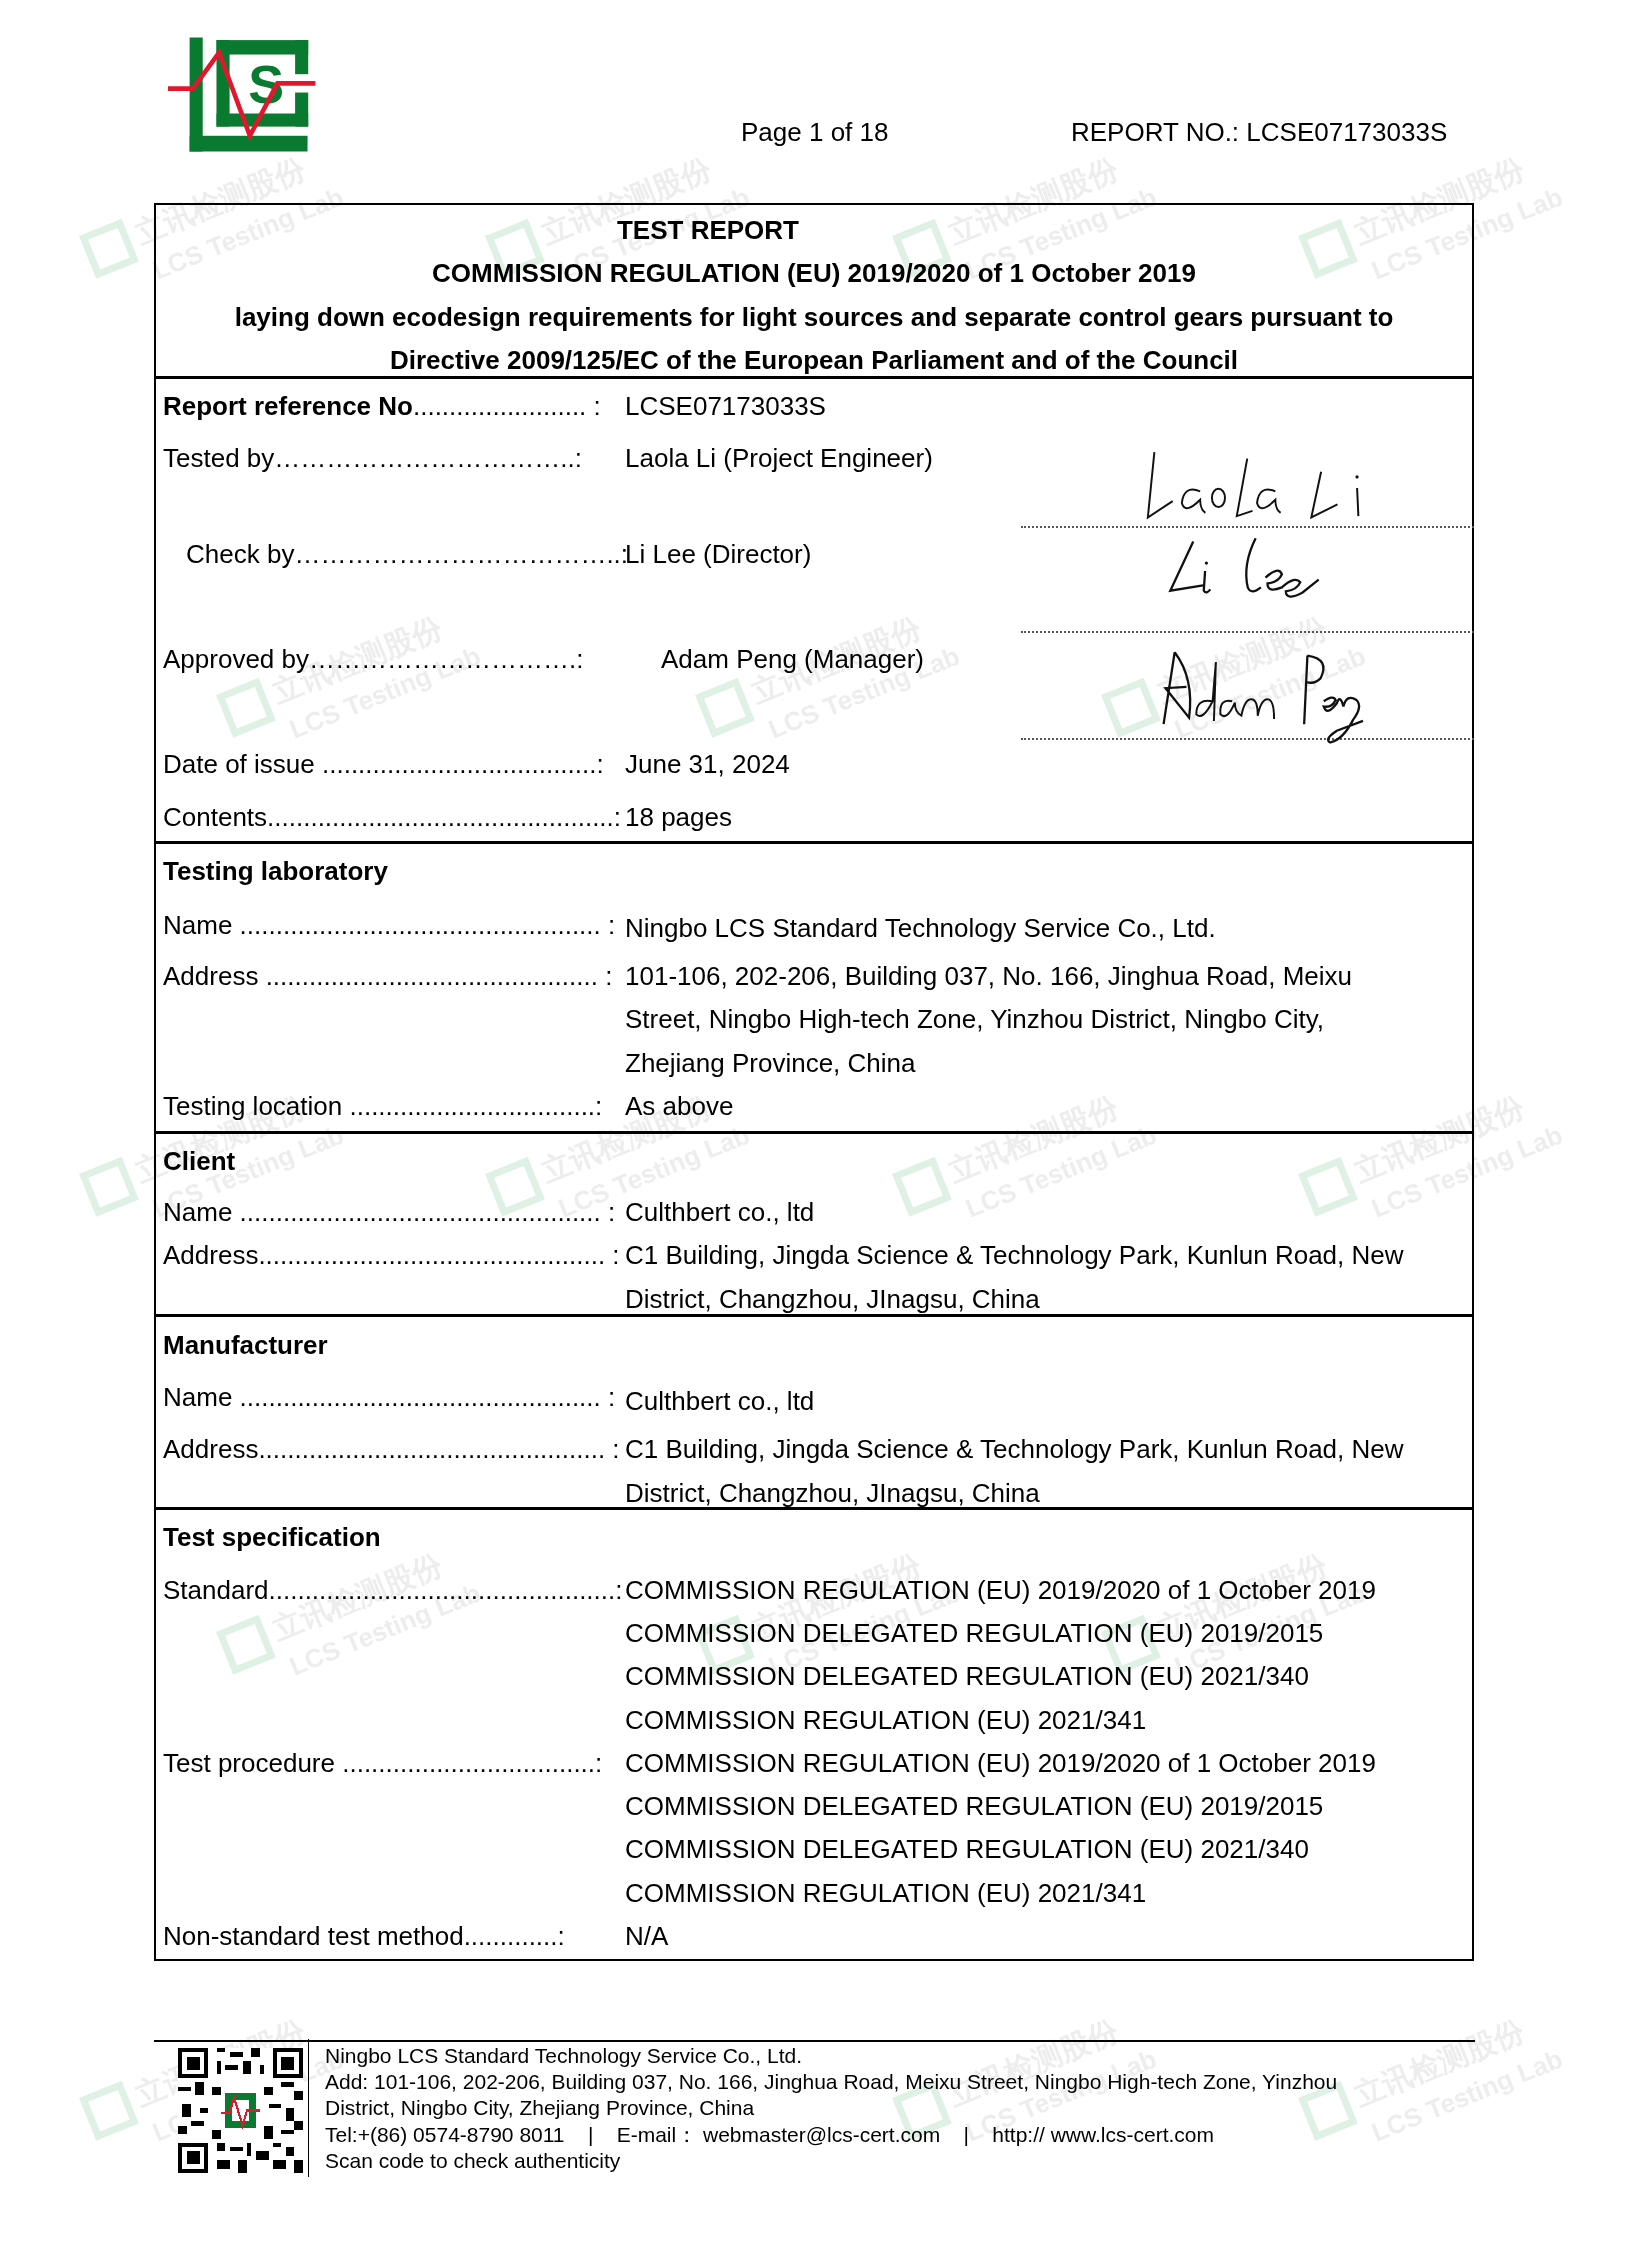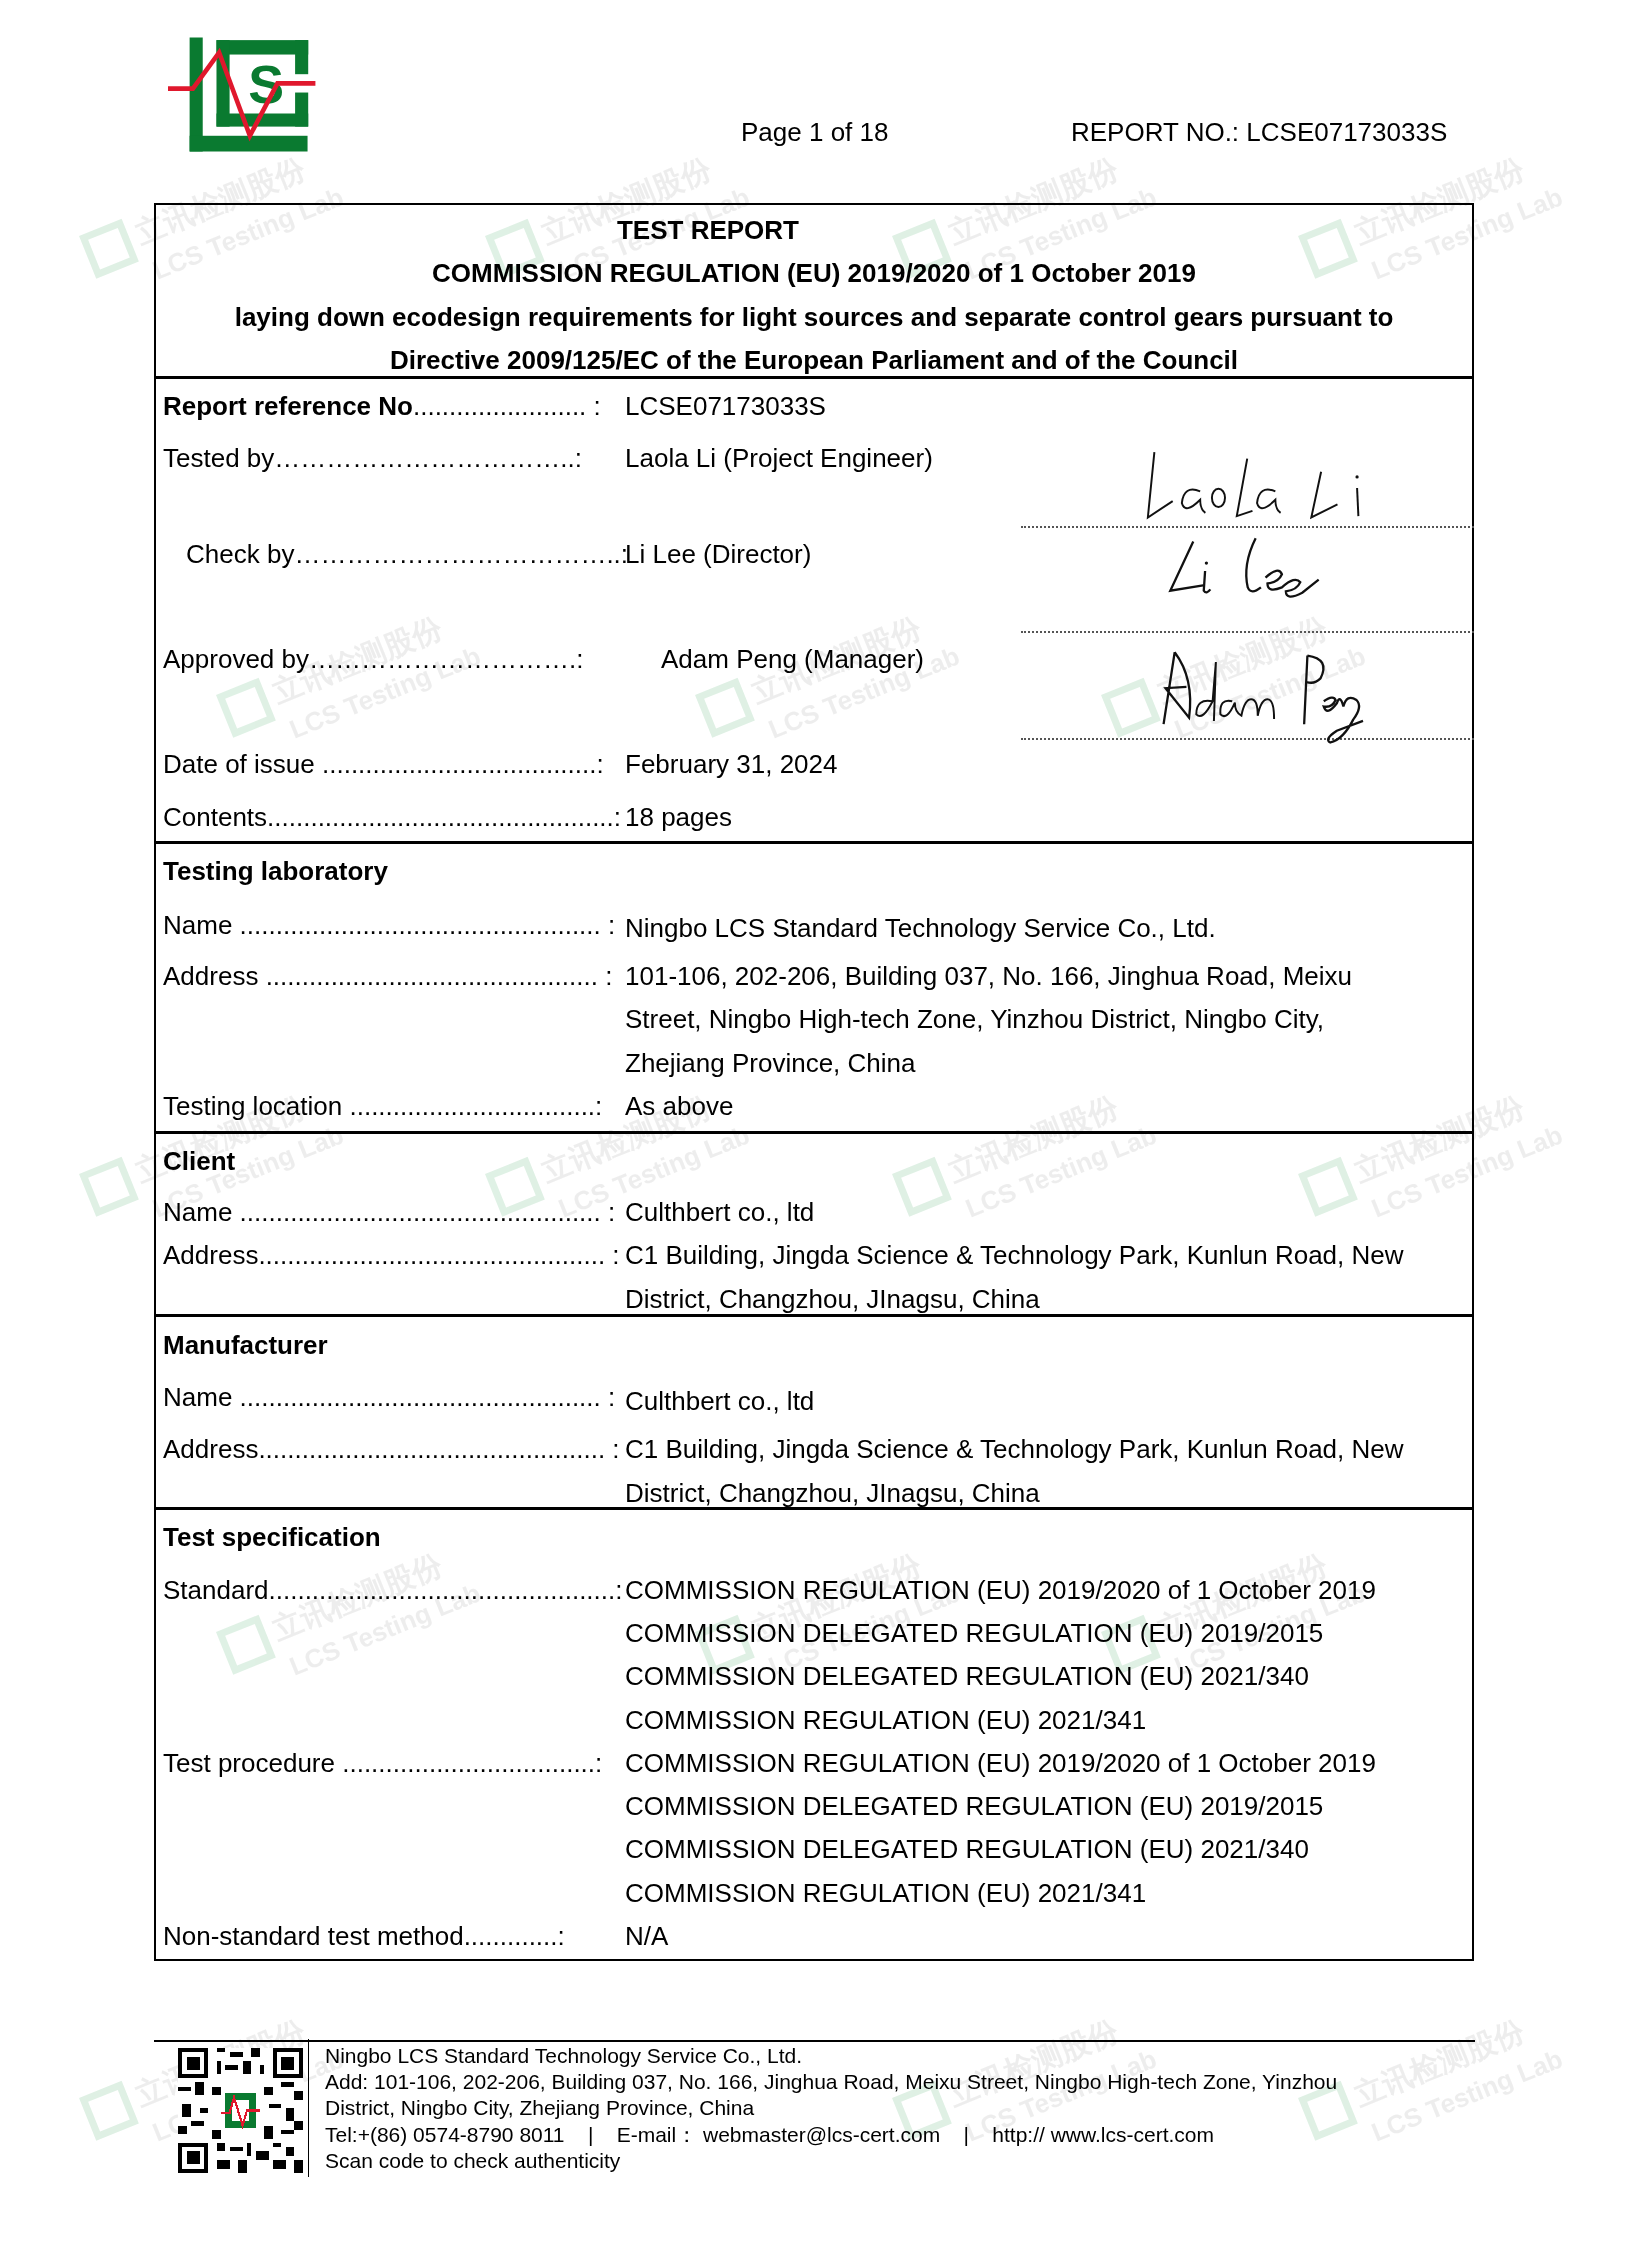--- a/index.html
+++ b/index.html
@@ -93,21 +93,21 @@
   <div class="row-label txt" style="top:443px;text-align:right;"><span>Tested by</span><span>……………………………..</span><span>:</span></div>
   <div class="row-val txt" style="top:443px;">Laola Li (Project Engineer)</div>
 
   <div class="row-label txt" style="top:539px;margin-left:23px;"><span>Check by</span><span>………………………………..</span><span>:</span></div>
   <div class="row-val txt" style="top:539px;">Li Lee (Director)</div>
 
   <div class="row-label txt" style="top:644px;"><span>Approved by</span><span>………………………….</span><span>:</span></div>
   <div class="row-val txt" style="top:644px;margin-left:36px;">Adam Peng (Manager)</div>
 
   <div class="row-label txt" style="top:749px;"><span>Date of issue</span> <span>......................................</span><span>:</span></div>
-  <div class="row-val txt" style="top:749px;">February 31, 2024</div>
+  <div class="row-val txt" style="top:749px;">June 31, 2024</div>
 
   <div class="row-label txt" style="top:802px;"><span>Contents</span><span>................................................</span><span>:</span></div>
   <div class="row-val txt" style="top:802px;">18 pages</div>
 
   <div class="dotline" style="left:1021px;width:453px;top:526px;"></div>
   <div class="dotline" style="left:1021px;width:453px;top:631px;"></div>
   <div class="dotline" style="left:1021px;width:453px;top:738px;"></div>
 
   <svg class="sig" style="left:1141px;top:439px;" width="236" height="85" viewBox="0 0 360 130">
     <path d="M20 20 L10 120 L48 95" fill="none" stroke="#111" stroke-width="3"></path>

